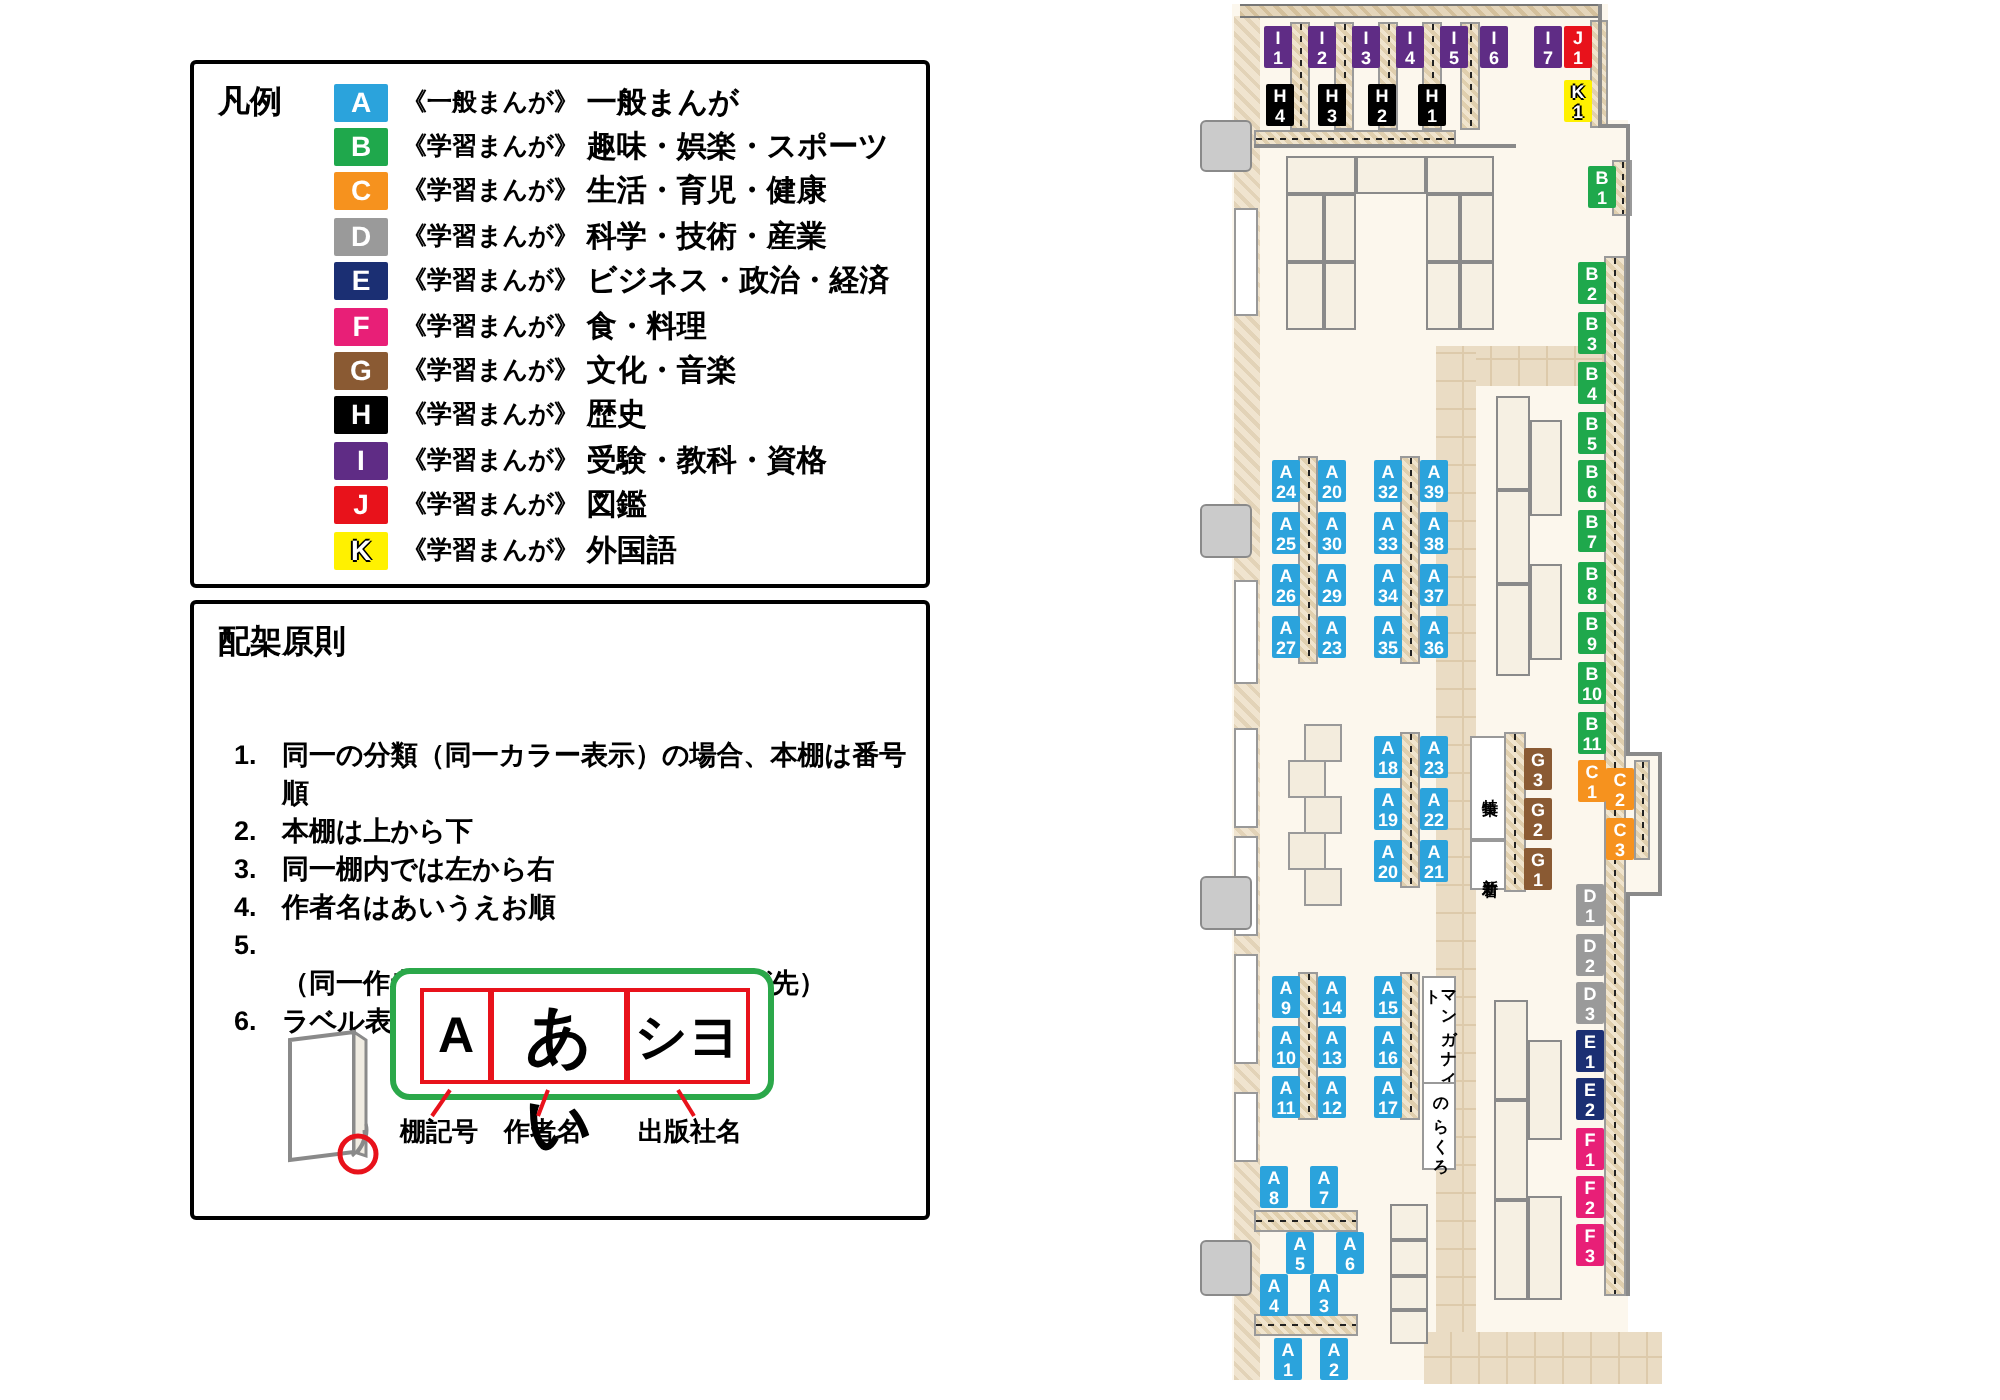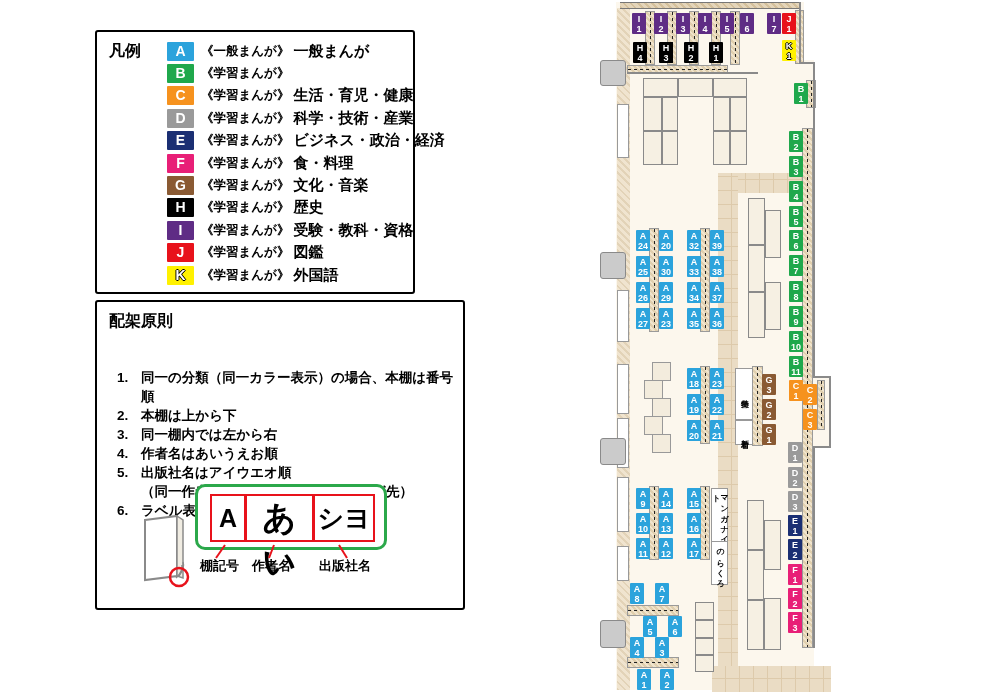--- a/index.html
+++ b/index.html
@@ -1,21 +1,21 @@
 <!DOCTYPE html>
 <html><head>
 <meta charset="utf-8">
 <style>
   html,body{margin:0;padding:0;background:#fff;}
   #app{position:relative;width:1000px;height:700px;overflow:hidden;
        font-family:"Liberation Sans","DejaVu Sans",sans-serif;color:#000;}
   .abs{position:absolute;box-sizing:border-box;}
   
   .panel{position:absolute;background:#fff;border:2px solid #000;border-radius:3px;box-sizing:border-box;}
-  #panel-legend{left:95px;top:30px;width:320px;height:264px;}
+  #panel-legend{left:95px;top:30px;width:370px;height:264px;}
   #panel-rules{left:95px;top:300px;width:370px;height:310px;}
   .panel-title{position:absolute;left:12px;top:9px;font-size:16px;font-weight:bold;}
   #legend-rows{position:absolute;left:70px;top:8px;right:4px;}
   .lrow{display:flex;align-items:center;height:22.4px;}
   .badge{flex:0 0 27px;height:19px;margin-right:7px;color:#fff;font-weight:bold;font-size:14px;
          text-align:center;line-height:19px;border-radius:1px;}
   .series{font-size:12.5px;font-weight:bold;margin-right:4px;white-space:nowrap;}
   .cat{font-size:15px;font-weight:bold;white-space:nowrap;}
   #rules-intro{position:absolute;left:20px;top:42px;font-size:13.5px;font-weight:bold;}
   #rules-list{position:absolute;left:20px;top:66px;font-size:13.5px;font-weight:bold;}
@@ -77,20 +77,21 @@
     <div class="panel-title">凡例</div>
     <div id="legend-rows">
         <div class="lrow">
           <span class="badge" style="background: rgb(43, 163, 220);">A</span>
           <span class="series">《一般まんが》</span>
           <span class="cat">一般まんが</span>
         </div>
         <div class="lrow">
           <span class="badge" style="background: rgb(31, 168, 76);">B</span>
           <span class="series">《学習まんが》</span>
+          <span class="cat">趣味・娯楽・スポーツ</span>
         </div>
         <div class="lrow">
           <span class="badge" style="background: rgb(246, 146, 30);">C</span>
           <span class="series">《学習まんが》</span>
           <span class="cat">生活・育児・健康</span>
         </div>
         <div class="lrow">
           <span class="badge" style="background: rgb(154, 154, 154);">D</span>
           <span class="series">《学習まんが》</span>
           <span class="cat">科学・技術・産業</span>
@@ -147,21 +148,20 @@
         <div class="rule">
           <span class="num">3.</span>
           <span>同一棚内では左から右</span>
         </div>
         <div class="rule">
           <span class="num">4.</span>
           <span>作者名はあいうえお順</span>
         </div>
         <div class="rule">
           <span class="num">5.</span>
-          <span>出版社名はアイウエオ順</span>
         </div>
         <div class="rule-sub">（同一作者作品は出版時期の古いものが先）</div>
         <div class="rule">
           <span class="num">6.</span>
           <span>ラベル表記は下図の通り</span>
         </div>
       </div>
 
     <svg id="book-icon" style="left:36px;top:210px;" width="62" height="78" viewBox="0 0 62 78">
       <polygon points="12,8 44,4 44,64 12,68" fill="#fff" stroke="#8a8a8a" stroke-width="2"></polygon>

